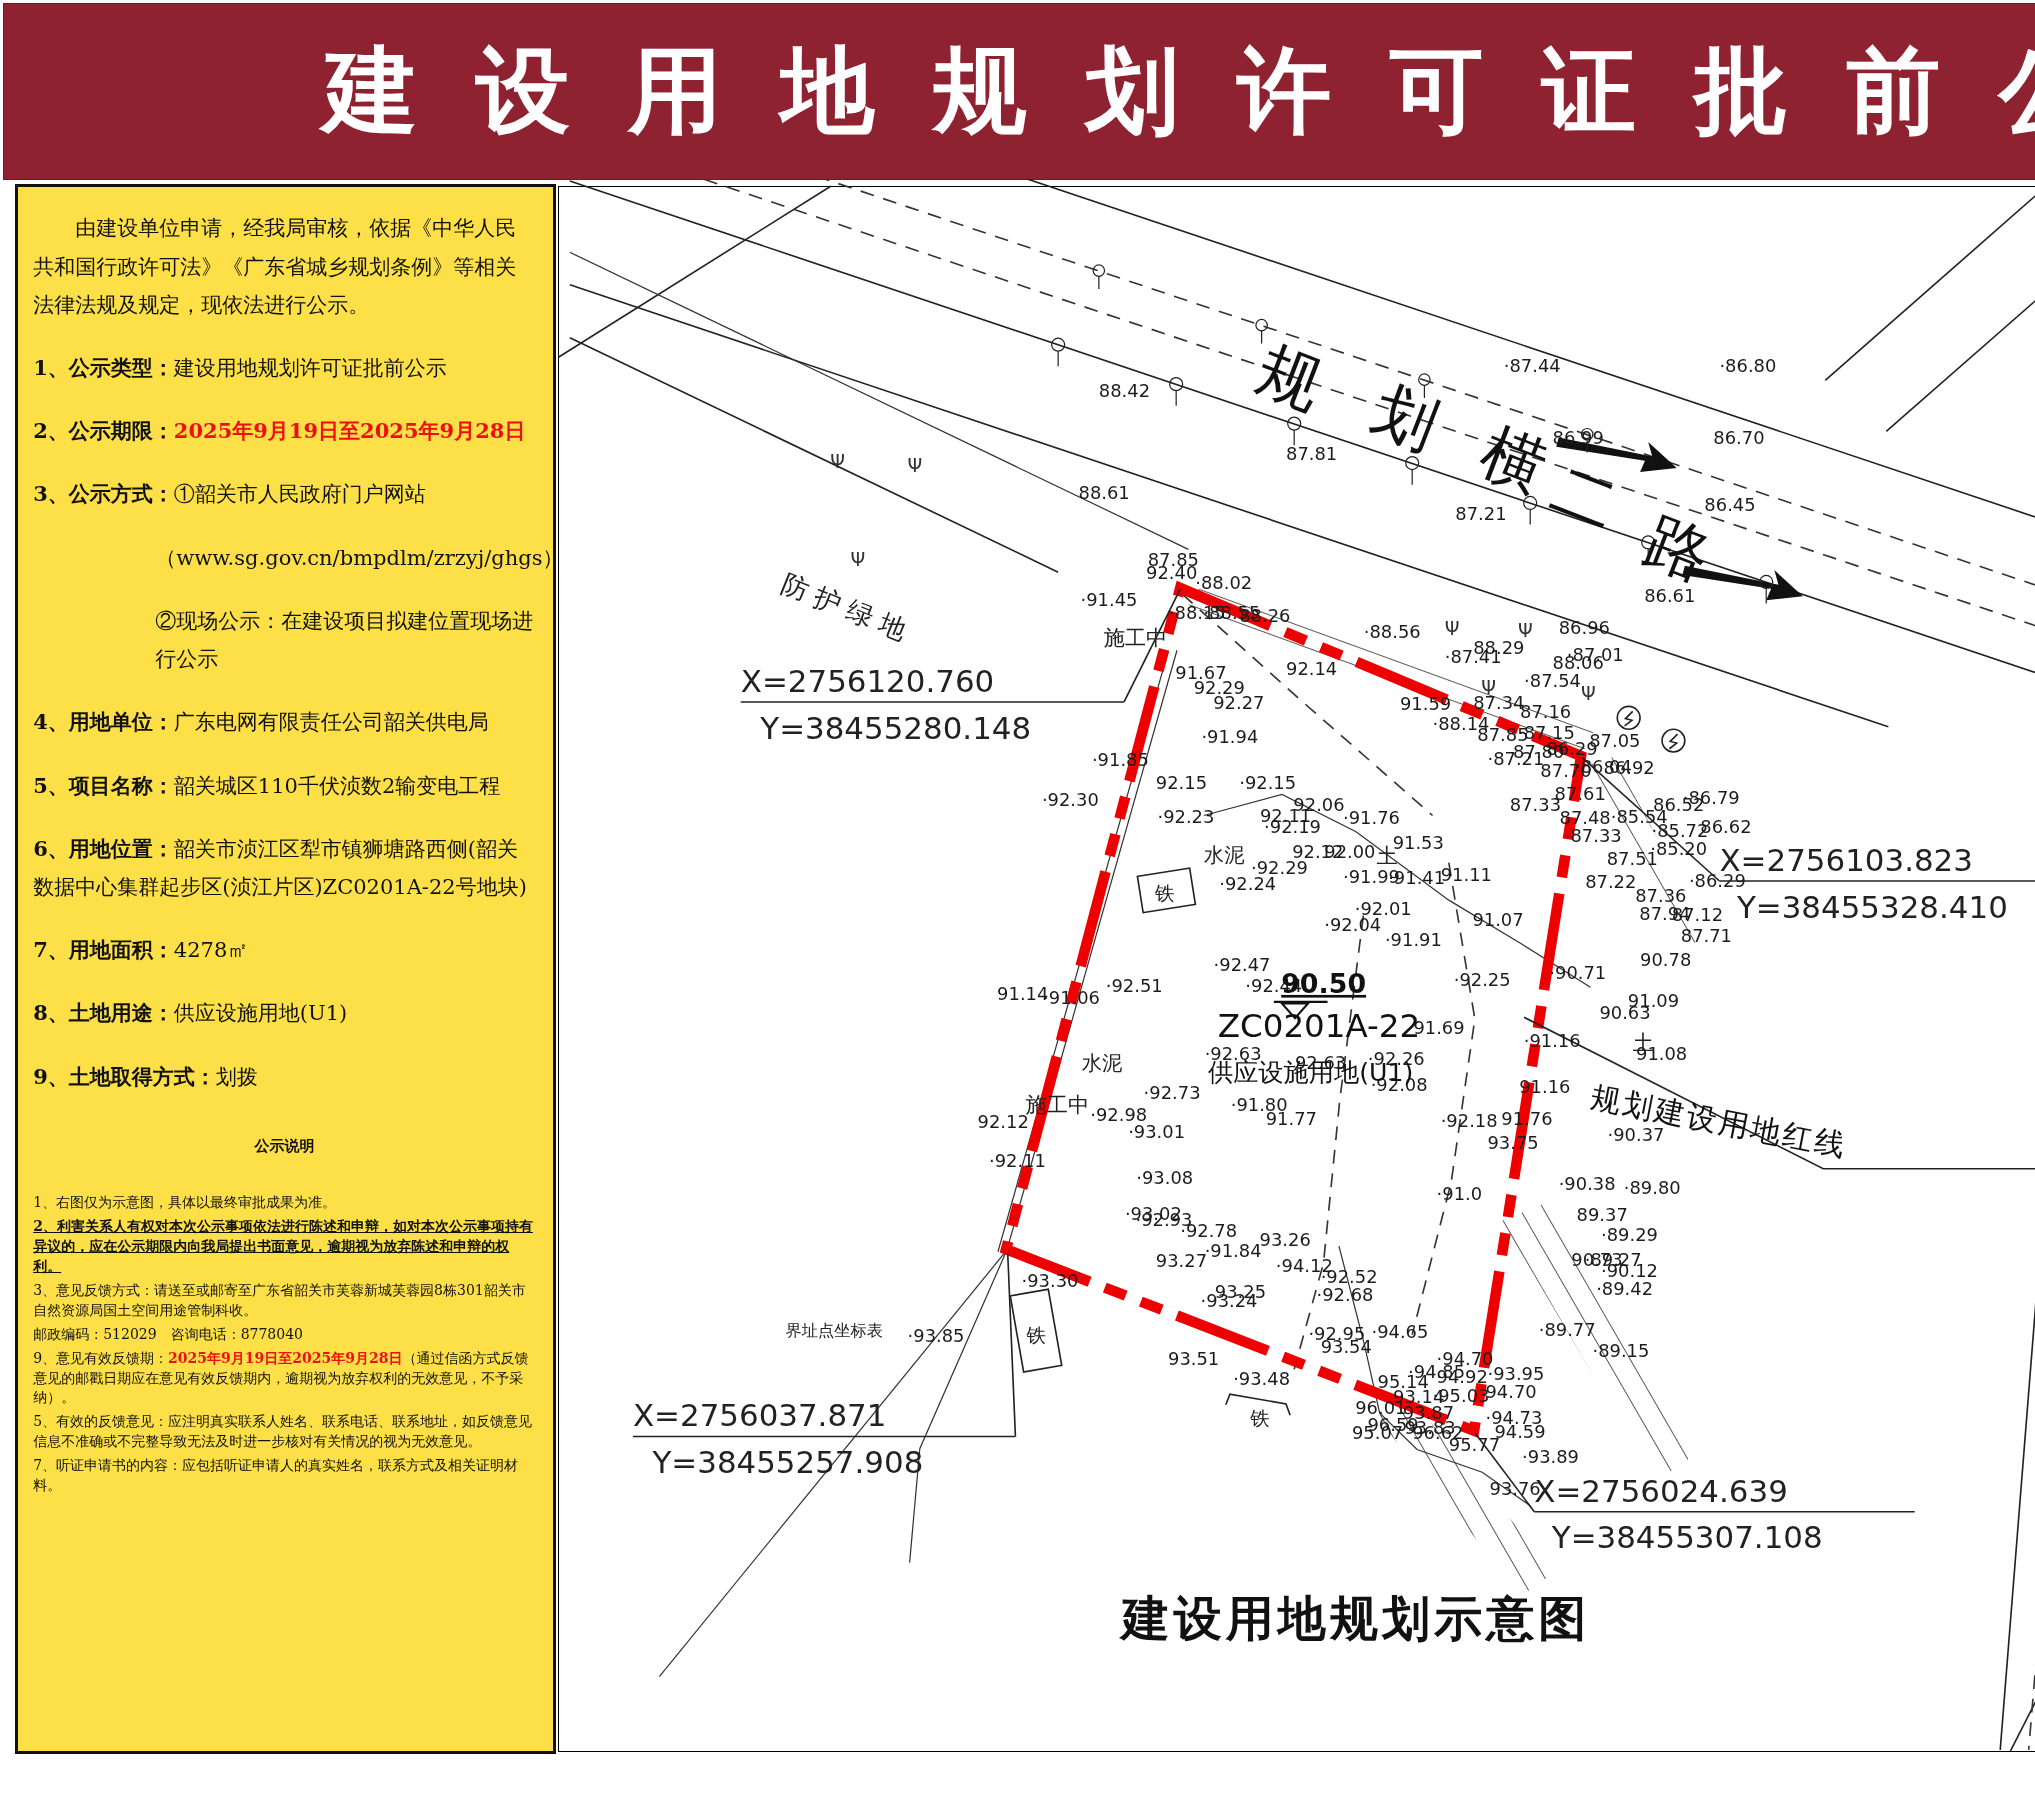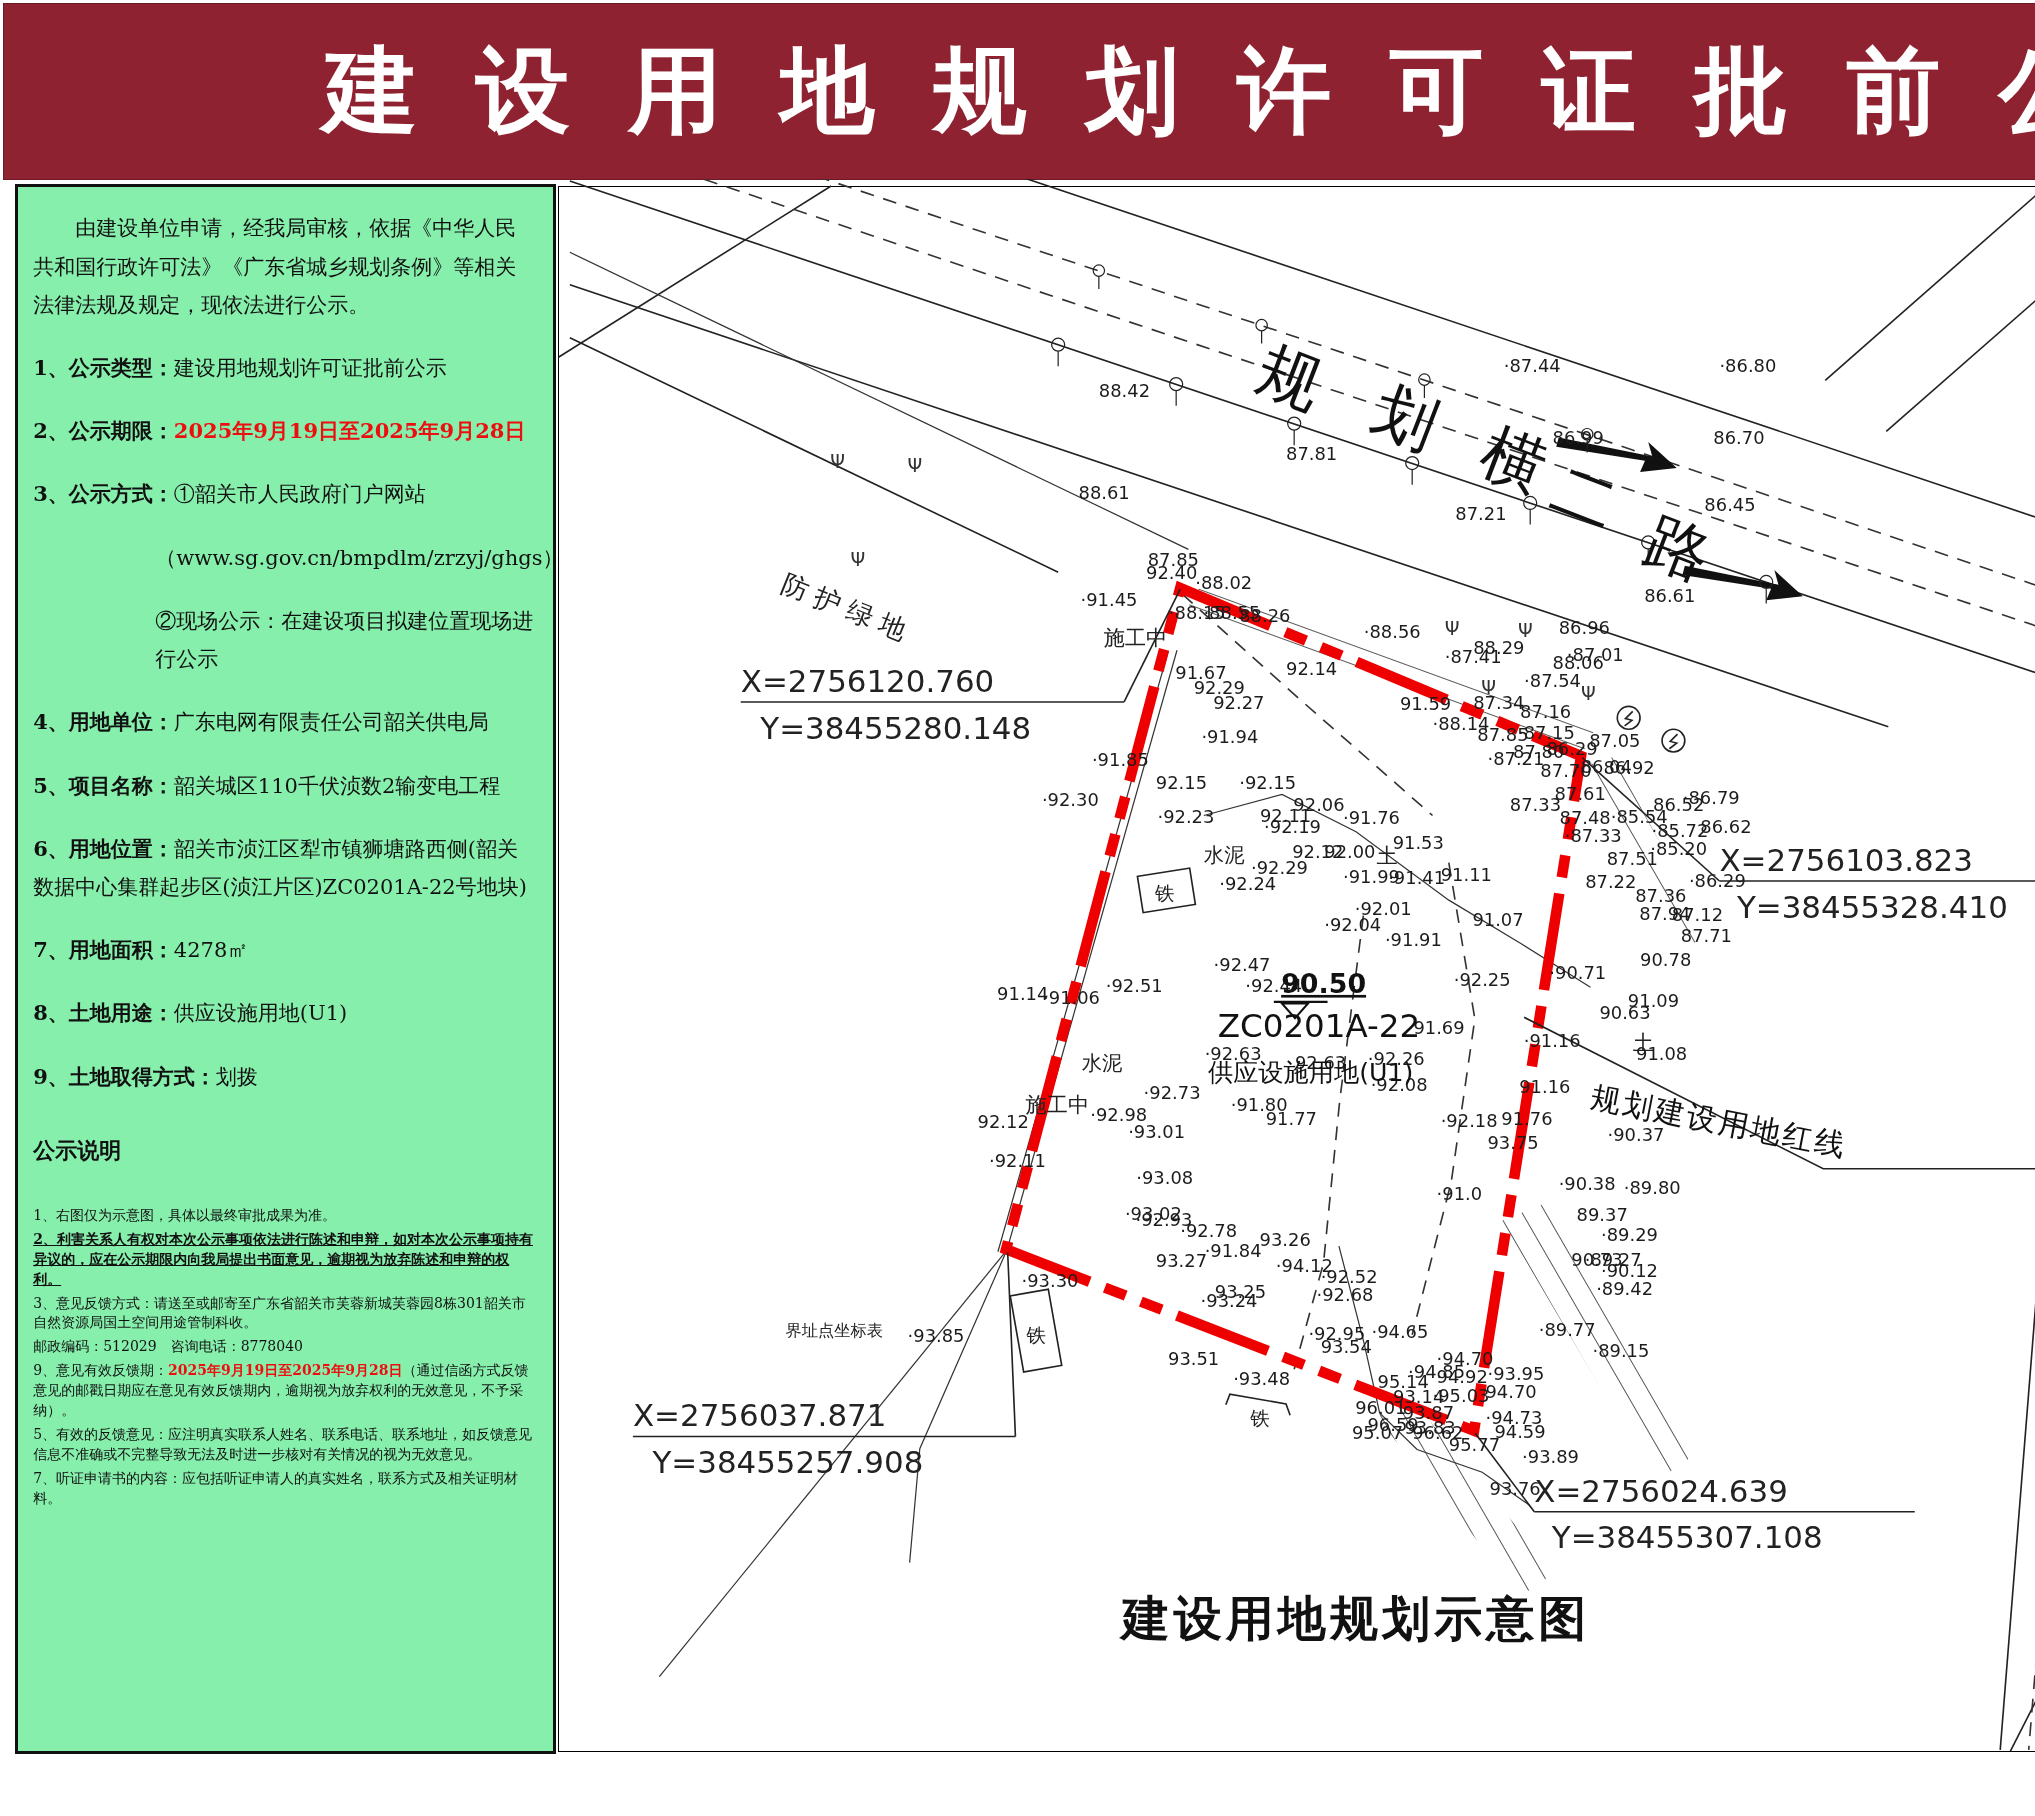--- a/index.html
+++ b/index.html
@@ -2,26 +2,26 @@
 <html style="font-size:6.5px"><head>
 <meta charset="utf-8">
 <style>
   html,body{margin:0;padding:0;background:#fff;}
   body{width:2567px;height:1817px;position:relative;font-family:"DejaVu Sans","Liberation Sans",sans-serif;color:#111;overflow:hidden;}
   .abs{position:absolute;}
   
   .banner{left:3.3px;top:3.3px;width:2560px;height:175px;background:#8e2230;border:1.2px solid #6e1a25;display:flex;align-items:center;justify-content:center;}
   .banner span{color:#fff;font-size:94px;font-weight:bold;font-family:"DejaVu Serif","Liberation Serif",serif;letter-spacing:0.62em;text-indent:0.62em;white-space:nowrap;}
   
-  .left-panel{left:14.7px;top:184px;width:541px;height:1570px;background:#86efac;border:3.7px solid #111;box-sizing:border-box;padding:22.4px 17px 8.1px 15.5px;overflow:hidden;}
+  .left-panel{left:14.7px;top:184px;width:541px;height:1570px;background:#fde047;border:3.7px solid #111;box-sizing:border-box;padding:22.4px 17px 8.1px 15.5px;overflow:hidden;}
   .left-panel p{margin:0 0 25px 0;font-size:21px;line-height:1.82;font-family:"DejaVu Serif","Liberation Serif",serif;}
   .left-panel p.bot{font-size:14px;line-height:1.42;margin:0 0 4.1px 0;}
   .left-panel p.ind{text-indent:2em;}
   .left-panel p.sub{padding-left:122px;}
-  .left-panel p.ctr{text-align:left;margin-top:37px;margin-bottom:33px;font-size:22px;font-family:Liberation Mono, monospace;}
+  .left-panel p.ctr{text-align:center;margin-top:37px;margin-bottom:33px;font-size:15px;}
   .left-panel .b{font-weight:bold;}
   .left-panel .r{color:#ed0f0f;font-weight:bold;}
   .left-panel .u{text-decoration:underline;}
   
   .content-frame{left:558px;top:186px;width:2000px;height:1564px;border:1.6px solid #000;}
   .map-caption{left:562px;top:1587px;width:1588px;text-align:center;font-size:48px;font-weight:bold;letter-spacing:4.1px;font-family:"DejaVu Serif","Liberation Serif",serif;}
   svg text{font-family:"DejaVu Sans","Liberation Sans",sans-serif;}
   svg .spot{font-size:44px;fill:#1c1c1c;}
   svg .coordlabel{font-size:76px;fill:#222;}
   svg .thin{stroke:#222;stroke-width:4;fill:none;}

